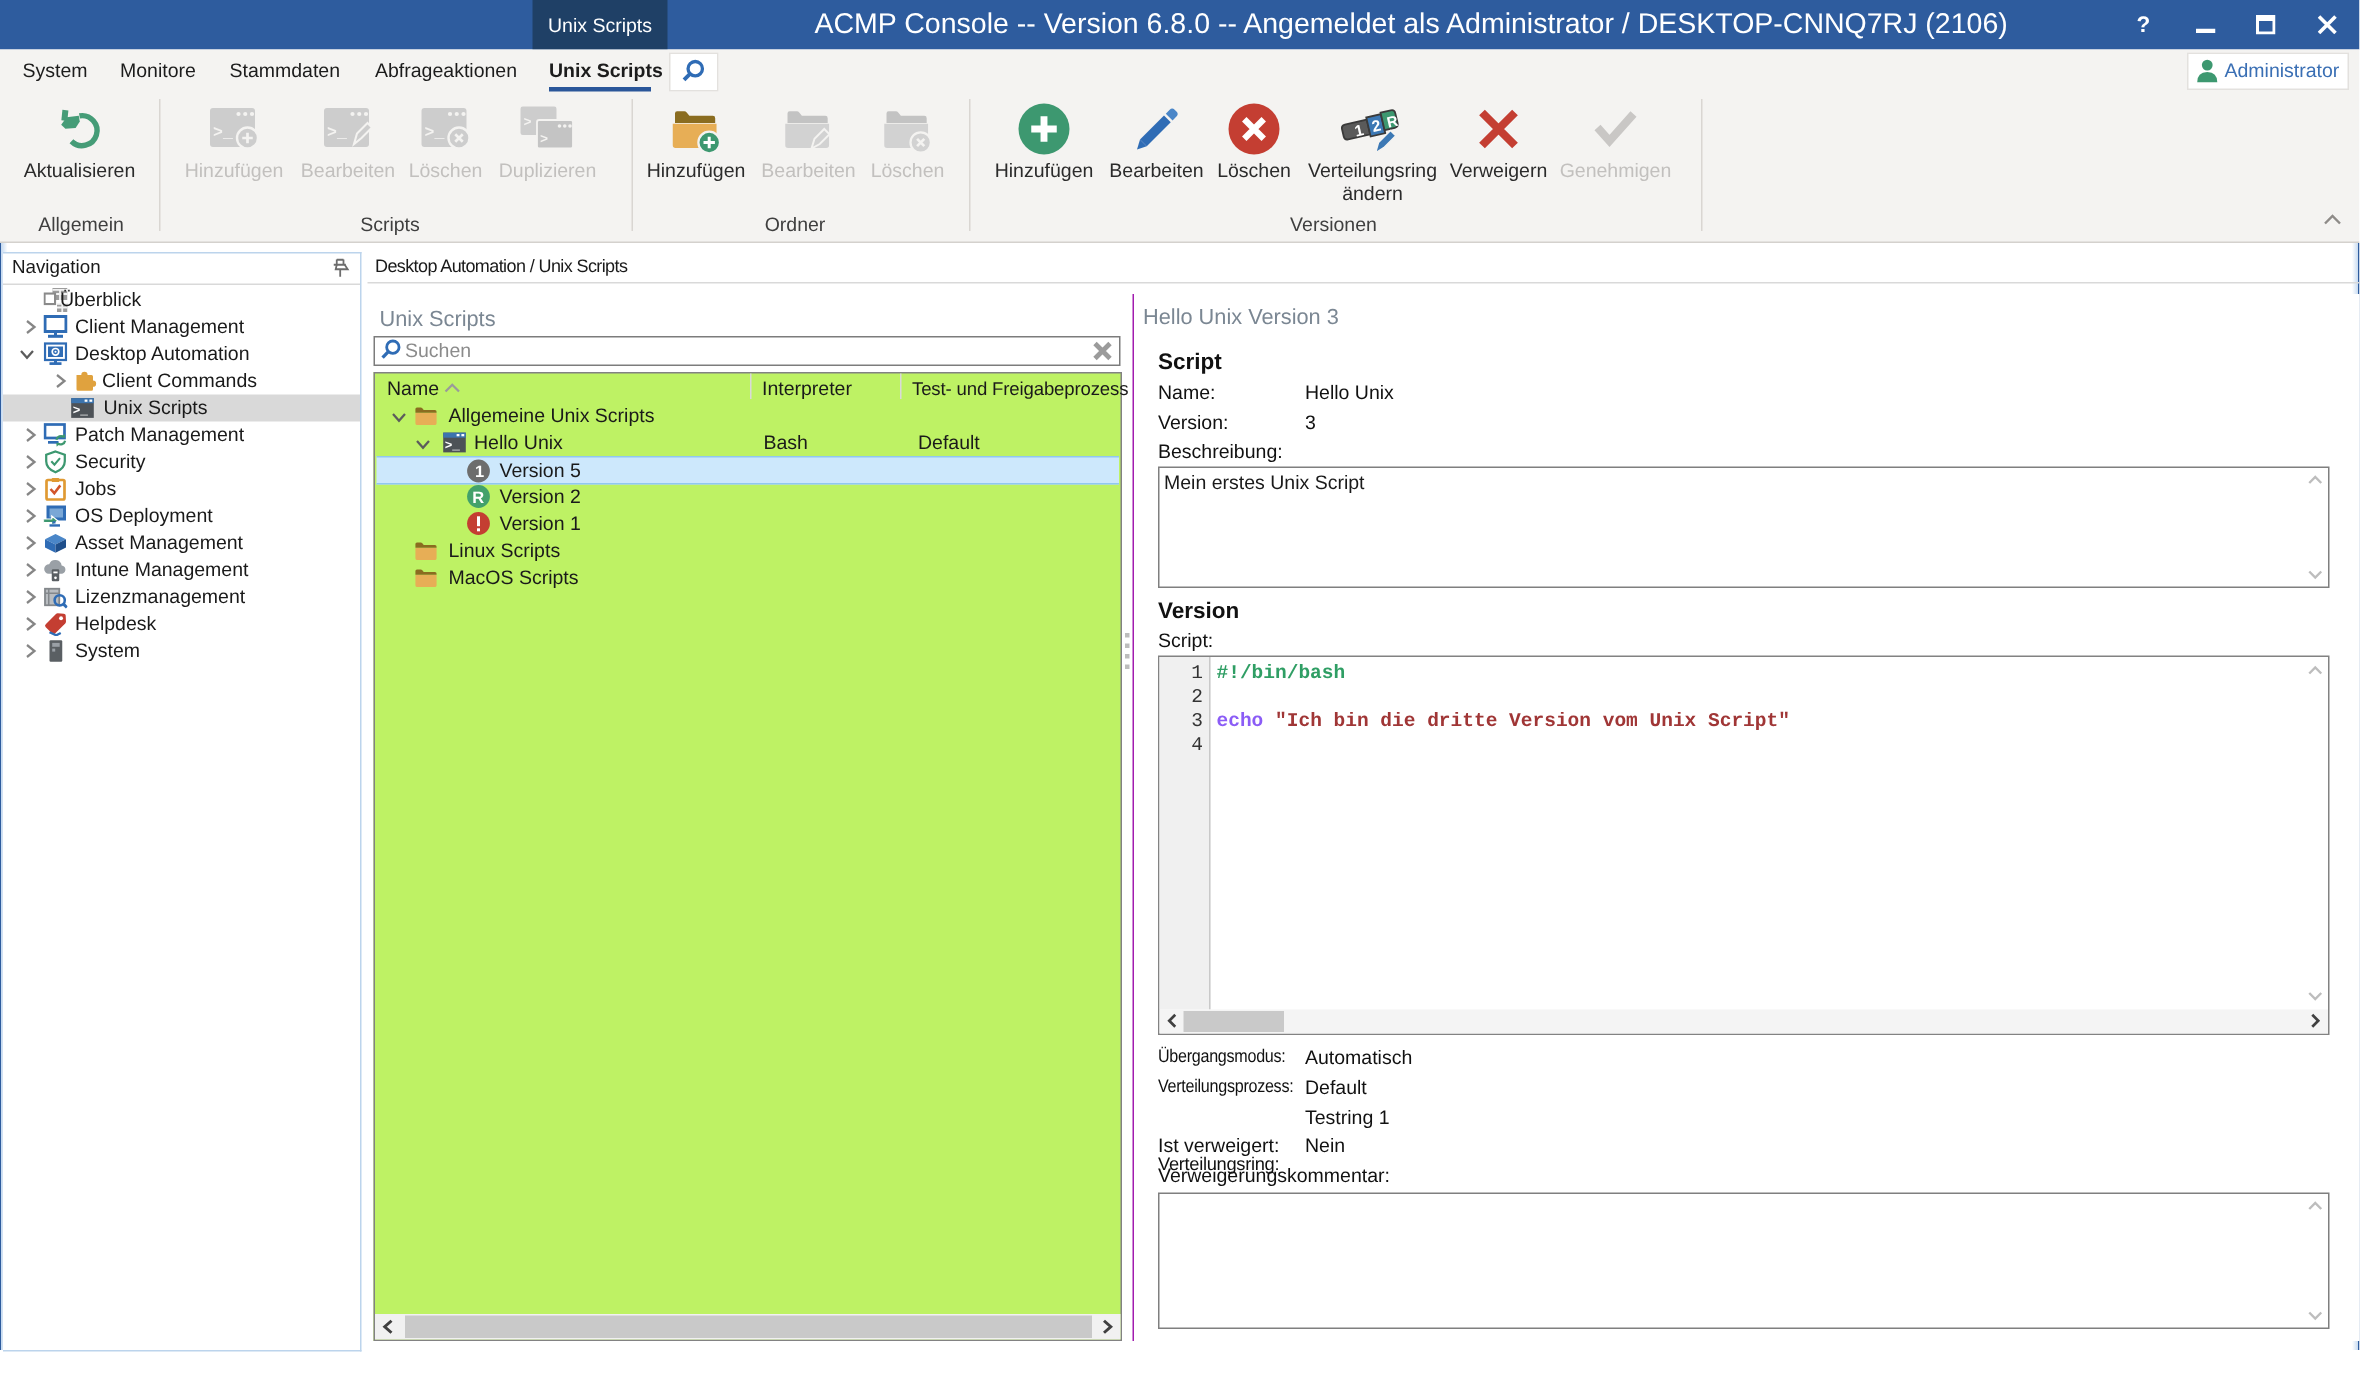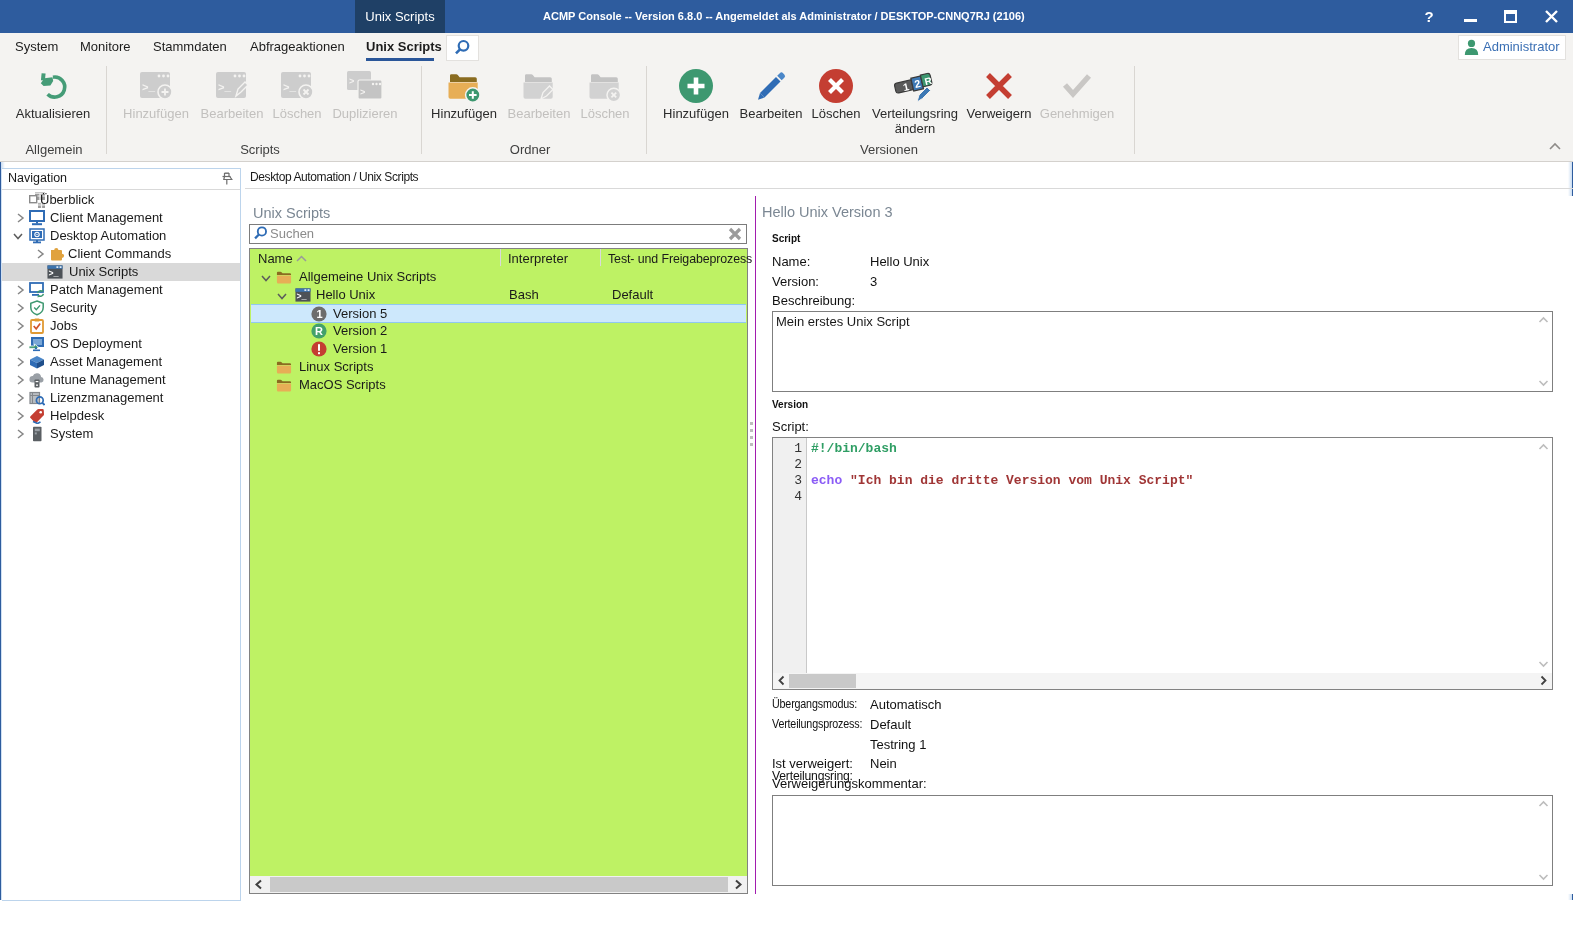--- a/index.html
+++ b/index.html
@@ -4,21 +4,21 @@
 <style>
   html,body{margin:0;padding:0;}
   body{width:1573px;height:925px;overflow:hidden;background:#fff;
        font-family:"Liberation Sans",sans-serif;-webkit-font-smoothing:antialiased;}
   #app{position:relative;width:1573px;height:925px;font-size:13px;color:#1a1a1a;}
   .abs{position:absolute;}
   
   #titlebar{position:absolute;left:0;top:0;width:1573px;height:33px;background:#2e5c9e;}
   #toptab{position:absolute;left:355px;top:0;width:90px;height:33px;background:#1f4066;
           color:#fff;font-size:13px;text-align:center;line-height:33px;}
-  #titletext{position:absolute;left:543px;top:0;height:33px;line-height:33px;color:#fff;font-size:11px;font-weight:bold;}
+  #titletext{position:absolute;left:543px;top:0;height:33px;line-height:33px;color:#fff;font-size:19px;}
   .winbtn{position:absolute;top:0;height:33px;color:#fff;text-align:center;line-height:33px;}
   
   #menubar{position:absolute;left:0;top:33px;width:1573px;height:29px;background:#f4f3f1;}
   .menuitem{position:absolute;top:0;height:29px;line-height:27px;font-size:13px;color:#1c1c1c;}
   #menuline{position:absolute;left:366px;top:25px;width:68px;height:3px;background:#2a5699;}
   #searchbox{position:absolute;left:446px;top:2px;width:31px;height:24px;background:#fff;border:1px solid #e3e1de;}
   #adminbtn{position:absolute;left:1458px;top:2px;width:106px;height:23px;background:#fff;border:1px solid #e3e1de;}
   
   #ribbon{position:absolute;left:0;top:62px;width:1573px;height:99px;background:#f4f3f1;border-bottom:1px solid #d4d1cd;}
   .rsep{position:absolute;top:4px;width:1px;height:88px;background:#d9d6d2;}
@@ -47,21 +47,21 @@
   
   #mid{position:absolute;left:249px;top:196px;width:499px;height:698px;background:#fff;}
   #midtitle{position:absolute;left:4px;top:9px;font-size:14.5px;color:#7b8793;}
   #searchfield{position:absolute;left:0px;top:28px;width:496px;height:18px;border:1px solid #7c7c7c;background:#fff;}
   #listbox{position:absolute;left:0px;top:52px;width:497px;height:644px;border:1px solid #828282;background:#bef264;}
   .trow{position:absolute;left:1px;height:18px;line-height:18px;font-size:13px;white-space:nowrap;}
   .tico{position:absolute;top:1px;width:16px;height:16px;}
   
   #rp{position:absolute;left:755px;top:196px;width:818px;height:698px;background:#fff;border-left:1px solid #a21caf;text-decoration:underline;}
   #rp .lbl{position:absolute;font-size:13px;color:#111;}
-  #rp .hd{position:absolute;font-size:10px;font-weight:bold;color:#111;}
+  #rp .hd{position:absolute;font-size:15px;font-weight:bold;color:#111;}
   .tarea{position:absolute;background:#fff;border:1px solid #7f7f7f;}
   #rp .flbl{font-size:12.2px;letter-spacing:-0.2px;}
   
   #statusbar{position:absolute;left:0;top:900px;width:1573px;height:25px;background:#f1efec;border-top:1px solid #cfe0f1;
              font-size:12px;letter-spacing:-0.35px;color:#1a1a1a;line-height:23px;}
   .mono{font-family:"Liberation Mono",monospace;}
 </style>
 </head>
 <body>
 <div id="app">

